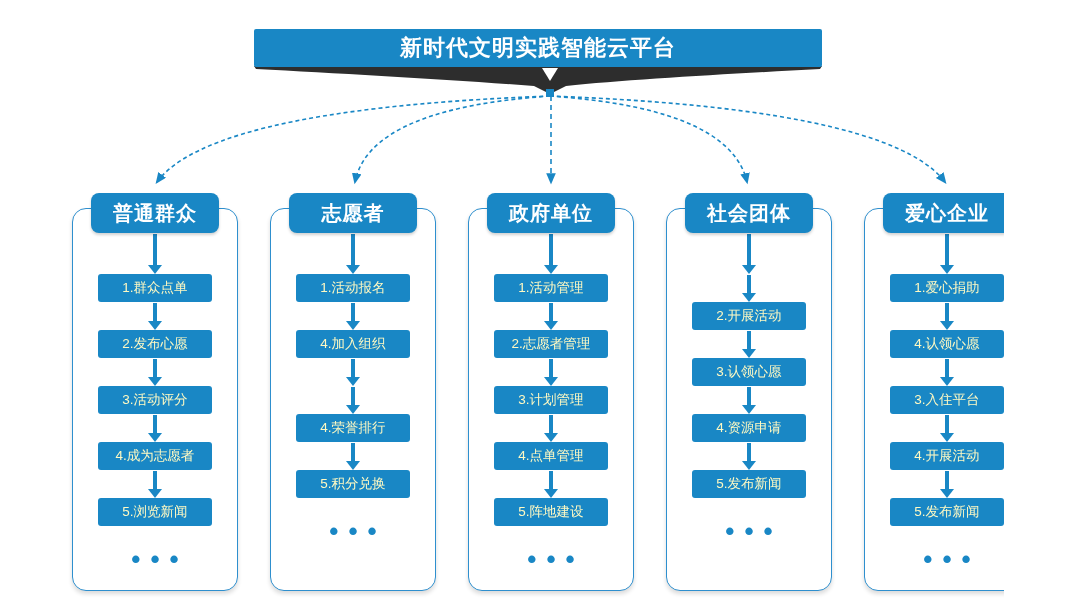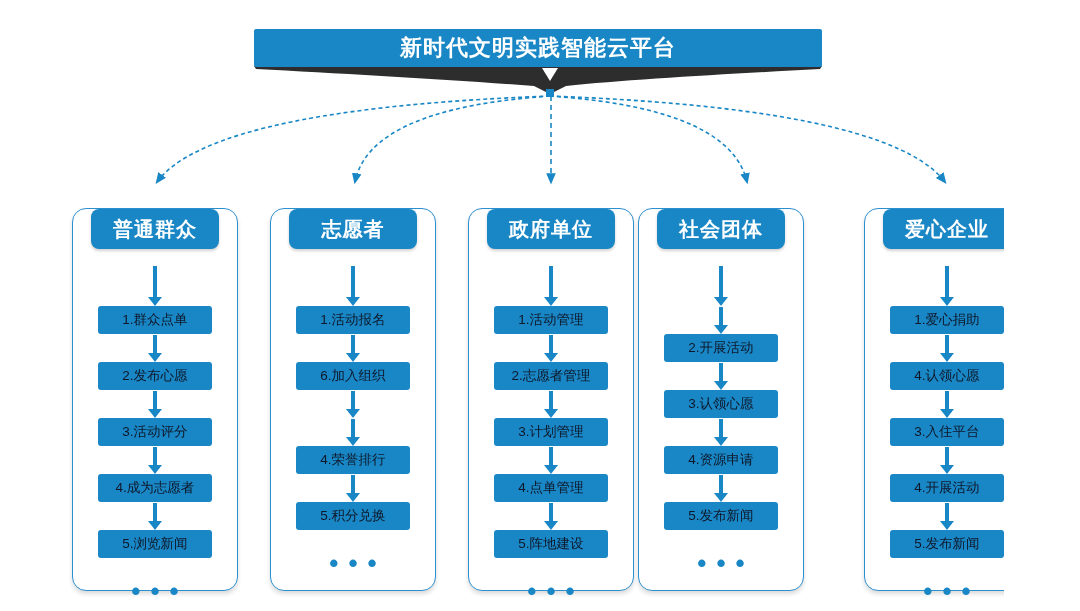--- a/index.html
+++ b/index.html
@@ -13,39 +13,39 @@
     letter-spacing:1px;display:flex;align-items:center;justify-content:center;z-index:2;
   }
   .connector-layer{position:absolute;left:0;top:0;z-index:1;pointer-events:none;}
   .column{position:absolute;top:193px;width:166px;height:398px;z-index:3;}
   .col-frame{
     position:absolute;top:15px;left:0;right:0;bottom:0;background:#fff;
     border:1.5px solid #2e8fce;border-radius:14px;
     box-shadow:0 3px 4px rgba(0,0,0,0.14);z-index:0;
   }
   .col-header{
-    position:relative;margin:16px auto;width:128px;height:40px;background:#1987c5;
+    position:relative;margin:0 auto;width:128px;height:40px;background:#1987c5;
     border-radius:8px;color:#fff;font-size:20px;font-weight:700;letter-spacing:1px;
     display:flex;align-items:center;justify-content:center;z-index:2;
     box-shadow:0 2px 3px rgba(0,0,0,0.18);
   }
   .flow{position:relative;z-index:1;display:flex;flex-direction:column;align-items:center;}
   .arrow{position:relative;width:18px;height:28px;flex:none;}
   .arrow.long{height:41px;}
   .arrow::before{
     content:"";position:absolute;left:50%;margin-left:-2px;top:1px;bottom:8px;
     width:4px;background:#1987c5;
   }
   .arrow::after{
     content:"";position:absolute;left:50%;margin-left:-7px;bottom:0;width:0;height:0;
     border-left:7px solid transparent;border-right:7px solid transparent;
     border-top:9px solid #1987c5;
   }
   .item{
-    width:114px;height:28px;background:#1987c5;border-radius:3px;color:#0f172a;
+    width:114px;height:28px;background:#1987c5;border-radius:3px;color:#fef9c3;
     font-size:13.5px;line-height:28px;text-align:center;white-space:nowrap;flex:none;
   }
   .dots{
     margin-top:20px;margin-left:10px;color:#1987c5;font-size:26px;font-weight:700;
     letter-spacing:10px;line-height:1;
   }
 </style>
 </head>
 <body>
 
@@ -87,21 +87,21 @@
     </div>
   </div>
 
   <div class="column" style="left:270px">
     <div class="col-frame"></div>
     <div class="col-header">志愿者</div>
     <div class="flow">
       <div class="arrow long"></div>
       <div class="item">1.活动报名</div>
       <div class="arrow"></div>
-      <div class="item">6.加入组织</div>
+      <div class="item">4.加入组织</div>
       <div class="arrow"></div>
       <div class="arrow"></div>
       <div class="item">4.荣誉排行</div>
       <div class="arrow"></div>
       <div class="item">5.积分兑换</div>
       <div class="dots">•••</div>
     </div>
   </div>
 
   <div class="column" style="left:468px">
@@ -115,21 +115,21 @@
       <div class="arrow"></div>
       <div class="item">3.计划管理</div>
       <div class="arrow"></div>
       <div class="item">4.点单管理</div>
       <div class="arrow"></div>
       <div class="item">5.阵地建设</div>
       <div class="dots">•••</div>
     </div>
   </div>
 
-  <div class="column" style="left:638px">
+  <div class="column" style="left:666px">
     <div class="col-frame"></div>
     <div class="col-header">社会团体</div>
     <div class="flow">
       <div class="arrow long"></div>
       <div class="arrow"></div>
       <div class="item">2.开展活动</div>
       <div class="arrow"></div>
       <div class="item">3.认领心愿</div>
       <div class="arrow"></div>
       <div class="item">4.资源申请</div>

